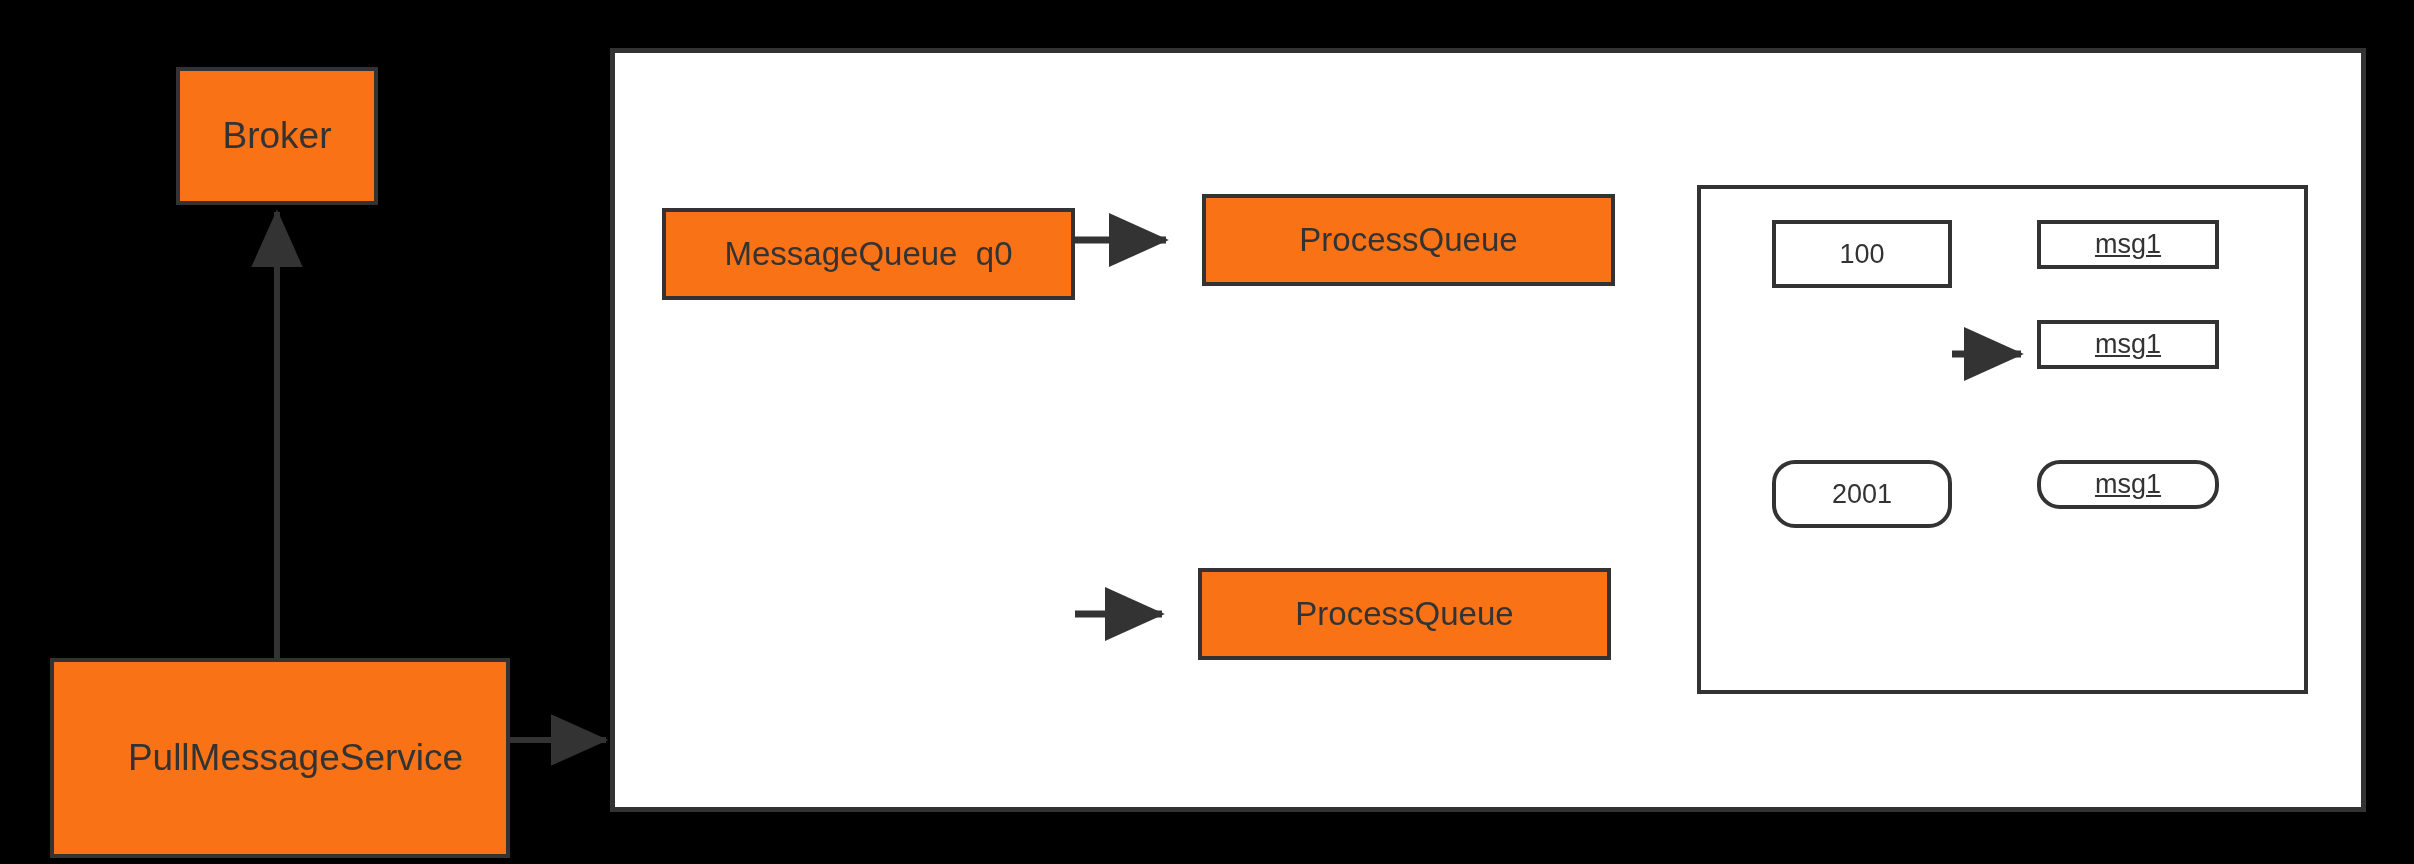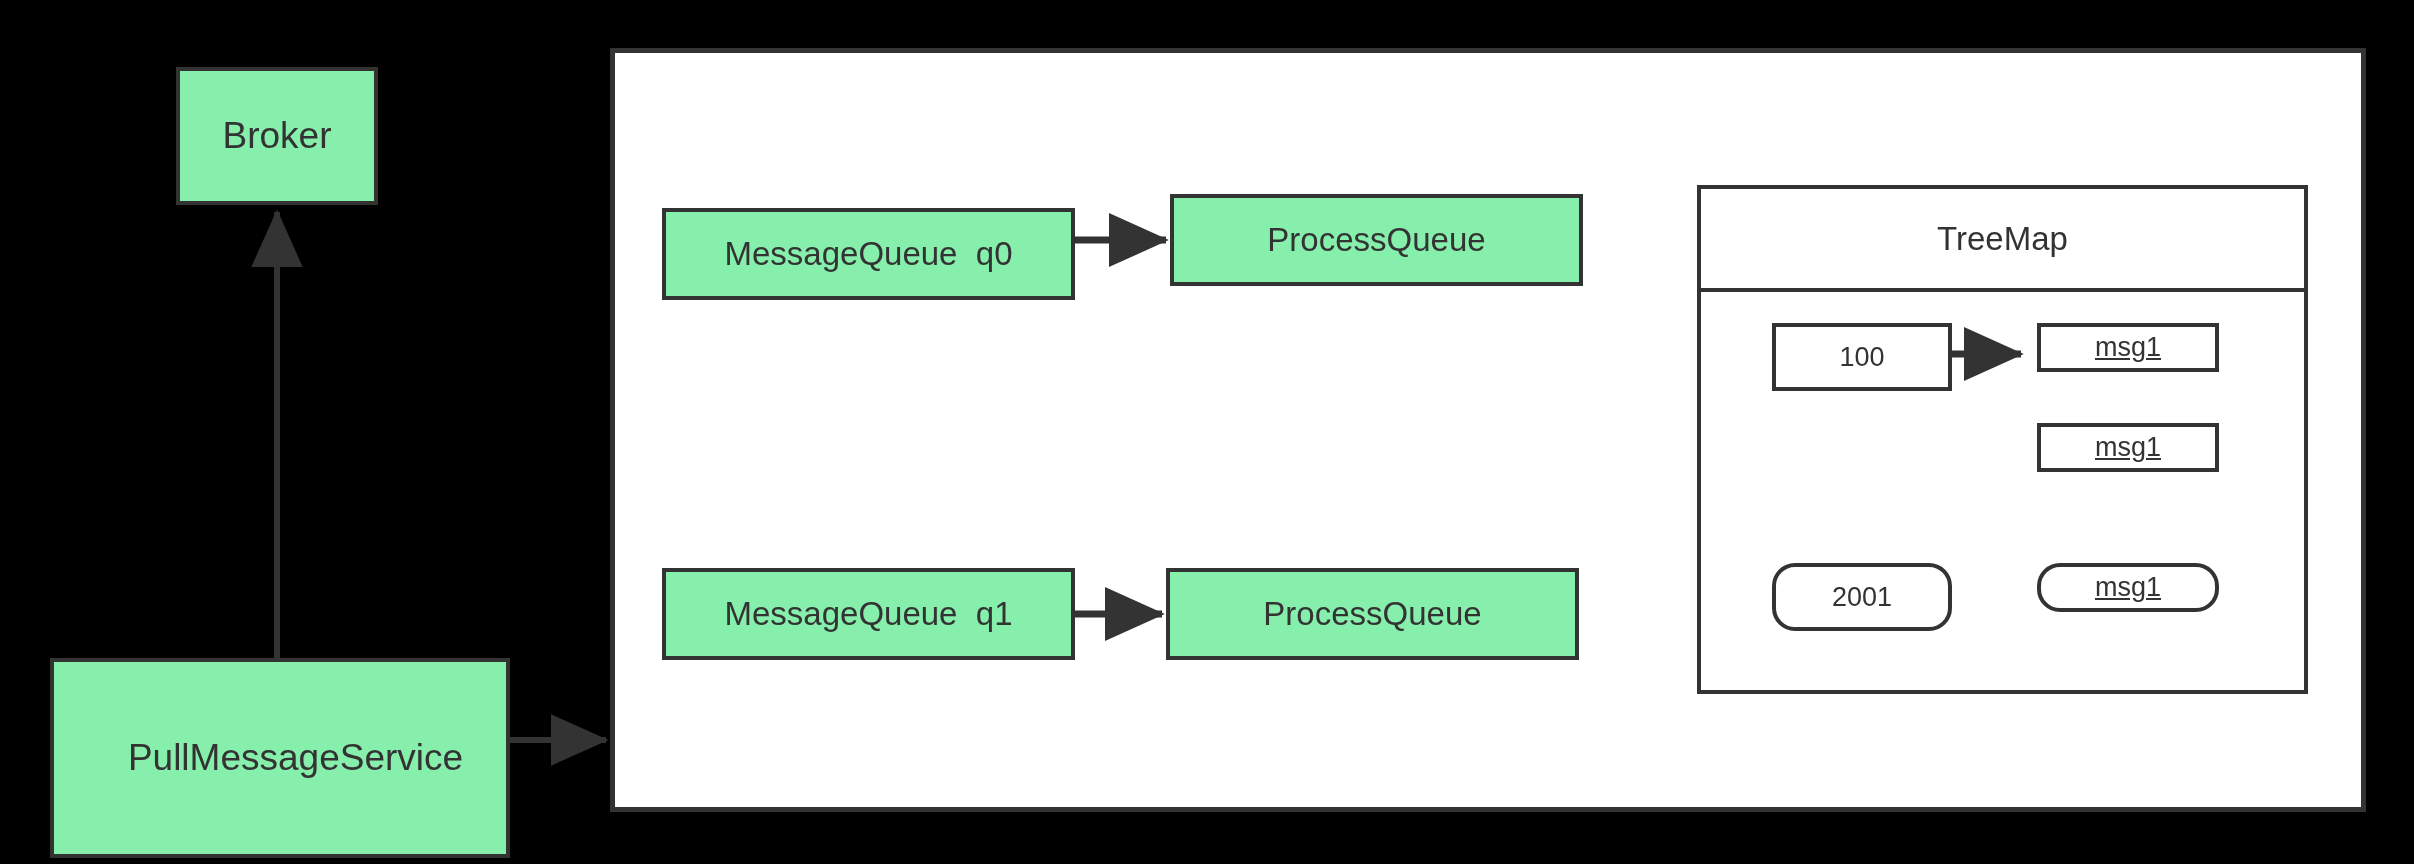--- a/index.html
+++ b/index.html
@@ -13,21 +13,21 @@
     height: 864px;
     background: #000000;
     font-family: "Liberation Sans", sans-serif;
     overflow: hidden;
   }
 
   
   .node {
     position: absolute;
     box-sizing: border-box;
-    background: #86efac;
+    background: #f97316;
     border: 4px solid #333333;
     color: #333333;
     display: flex;
     align-items: center;
     justify-content: center;
     text-align: center;
     white-space: pre;
     line-height: 1.15;
   }
 
@@ -55,20 +55,21 @@
   }
 
   
   .node-mq {
     width: 413px; height: 92px;
     font-size: 33px;
   }
   .node-pq {
     width: 413px; height: 92px;
     font-size: 33px;
+    margin-left: 32px;
   }
   .row0-mq { left: 662px;  top: 208px; }
   .row0-pq { left: 1170px; top: 194px; }
   .row1-mq { left: 662px;  top: 568px; }
   .row1-pq { left: 1166px; top: 568px; }
 
   
   .treemap {
     position: absolute;
     box-sizing: border-box;
@@ -123,25 +124,23 @@
 
   <div class="node node-broker">Broker</div>
 
   <div class="node node-pullmessageservice">PullMessageService</div>
 
   <div class="panel"></div>
 
   <div class="node node-mq row0-mq">MessageQueue  q0</div>
   <div class="node node-pq row0-pq">ProcessQueue</div>
 
-  <div class="node node-mq row1-mq">MessageQueue  q1</div>
   <div class="node node-pq row1-pq">ProcessQueue</div>
 
   <div class="treemap">
-    <div class="treemap-header">TreeMap</div>
     <div class="treemap-body">
 
       <div class="tm-cell tm-key tm-row0">100</div>
       <div class="tm-cell tm-val tm-row0">msg1</div>
 
       <div class="tm-cell tm-val tm-row1">msg1</div>
 
       <div class="tm-cell tm-key tm-row2">2001</div>
       <div class="tm-cell tm-val tm-row2">msg1</div>
 

